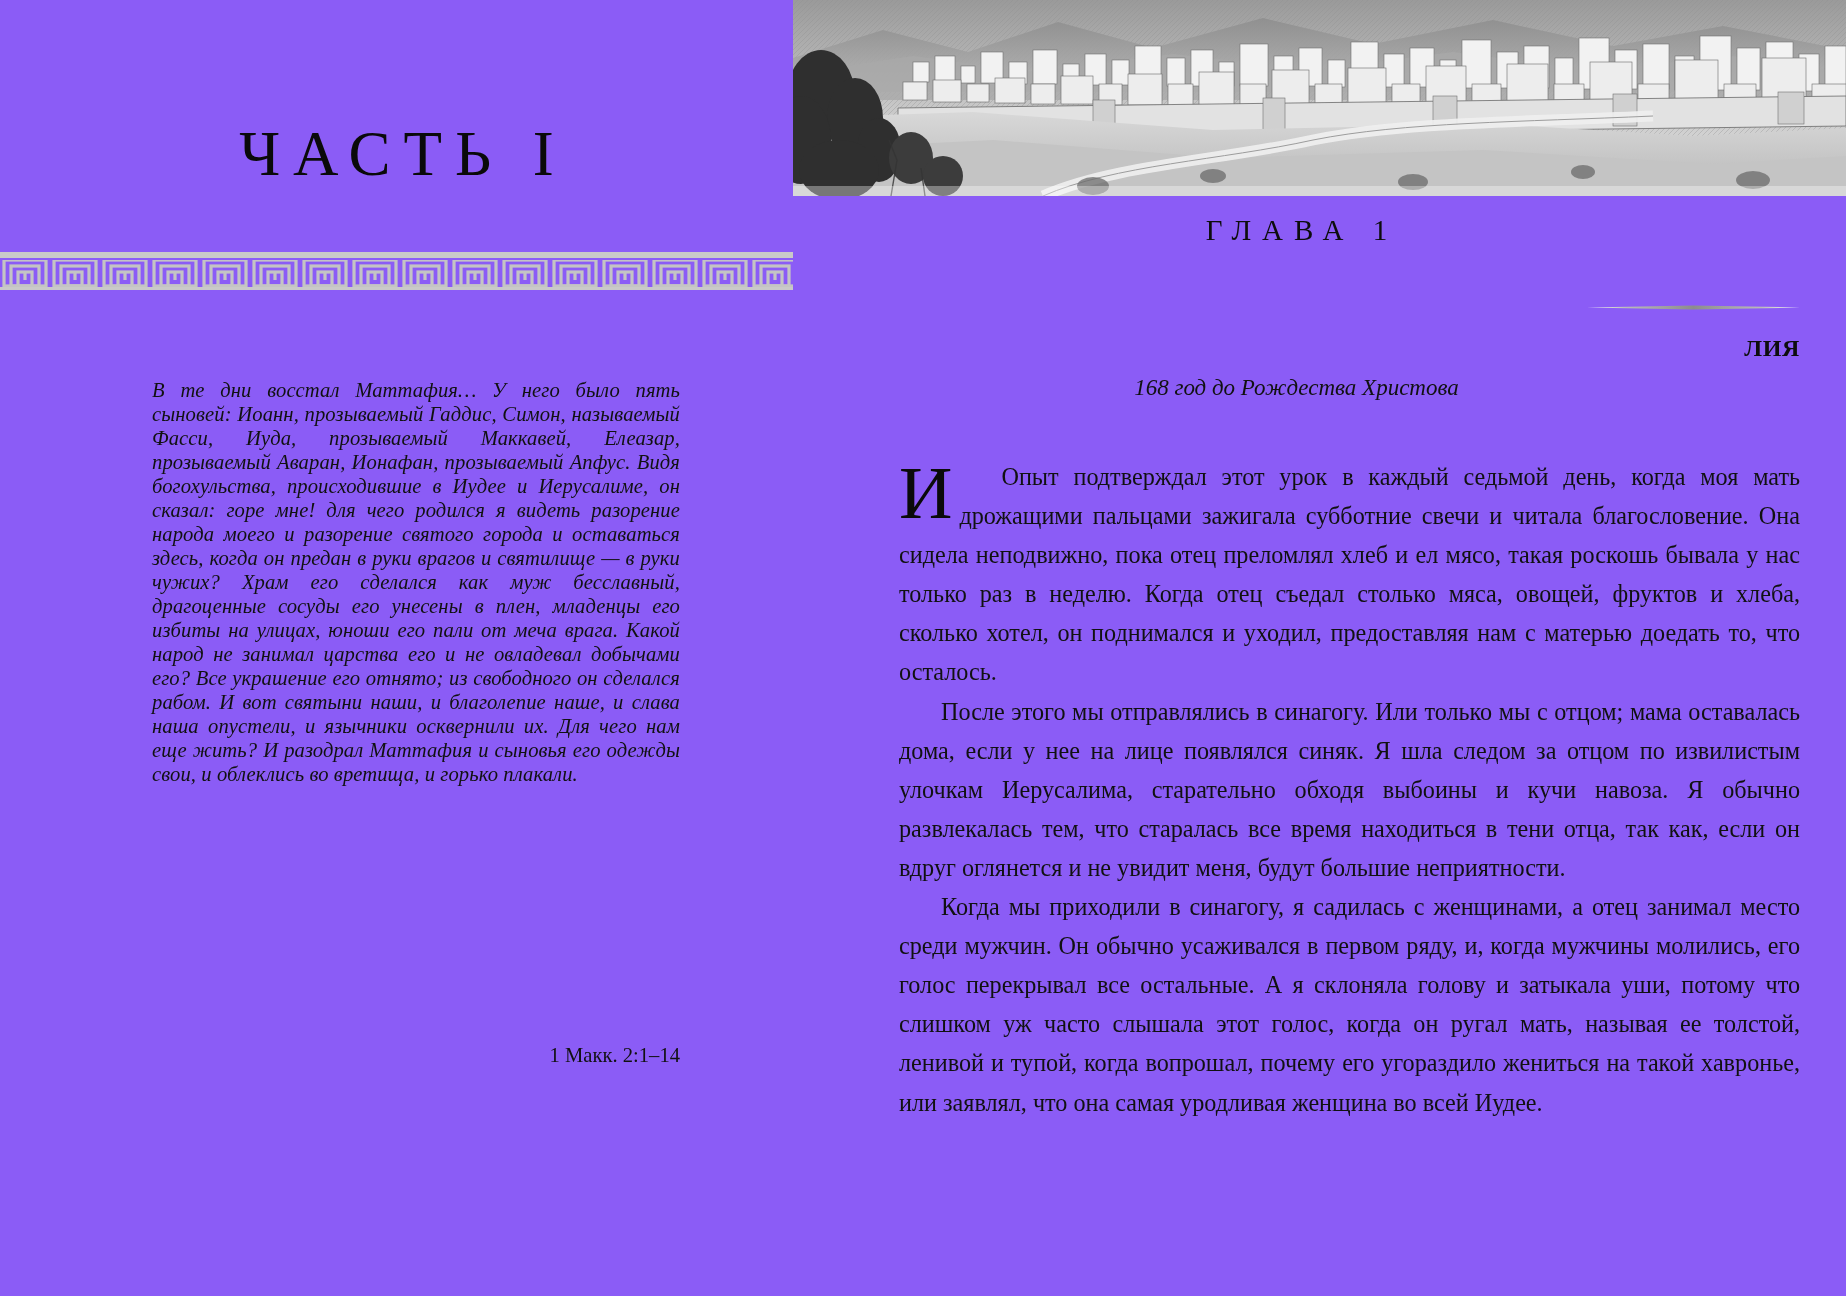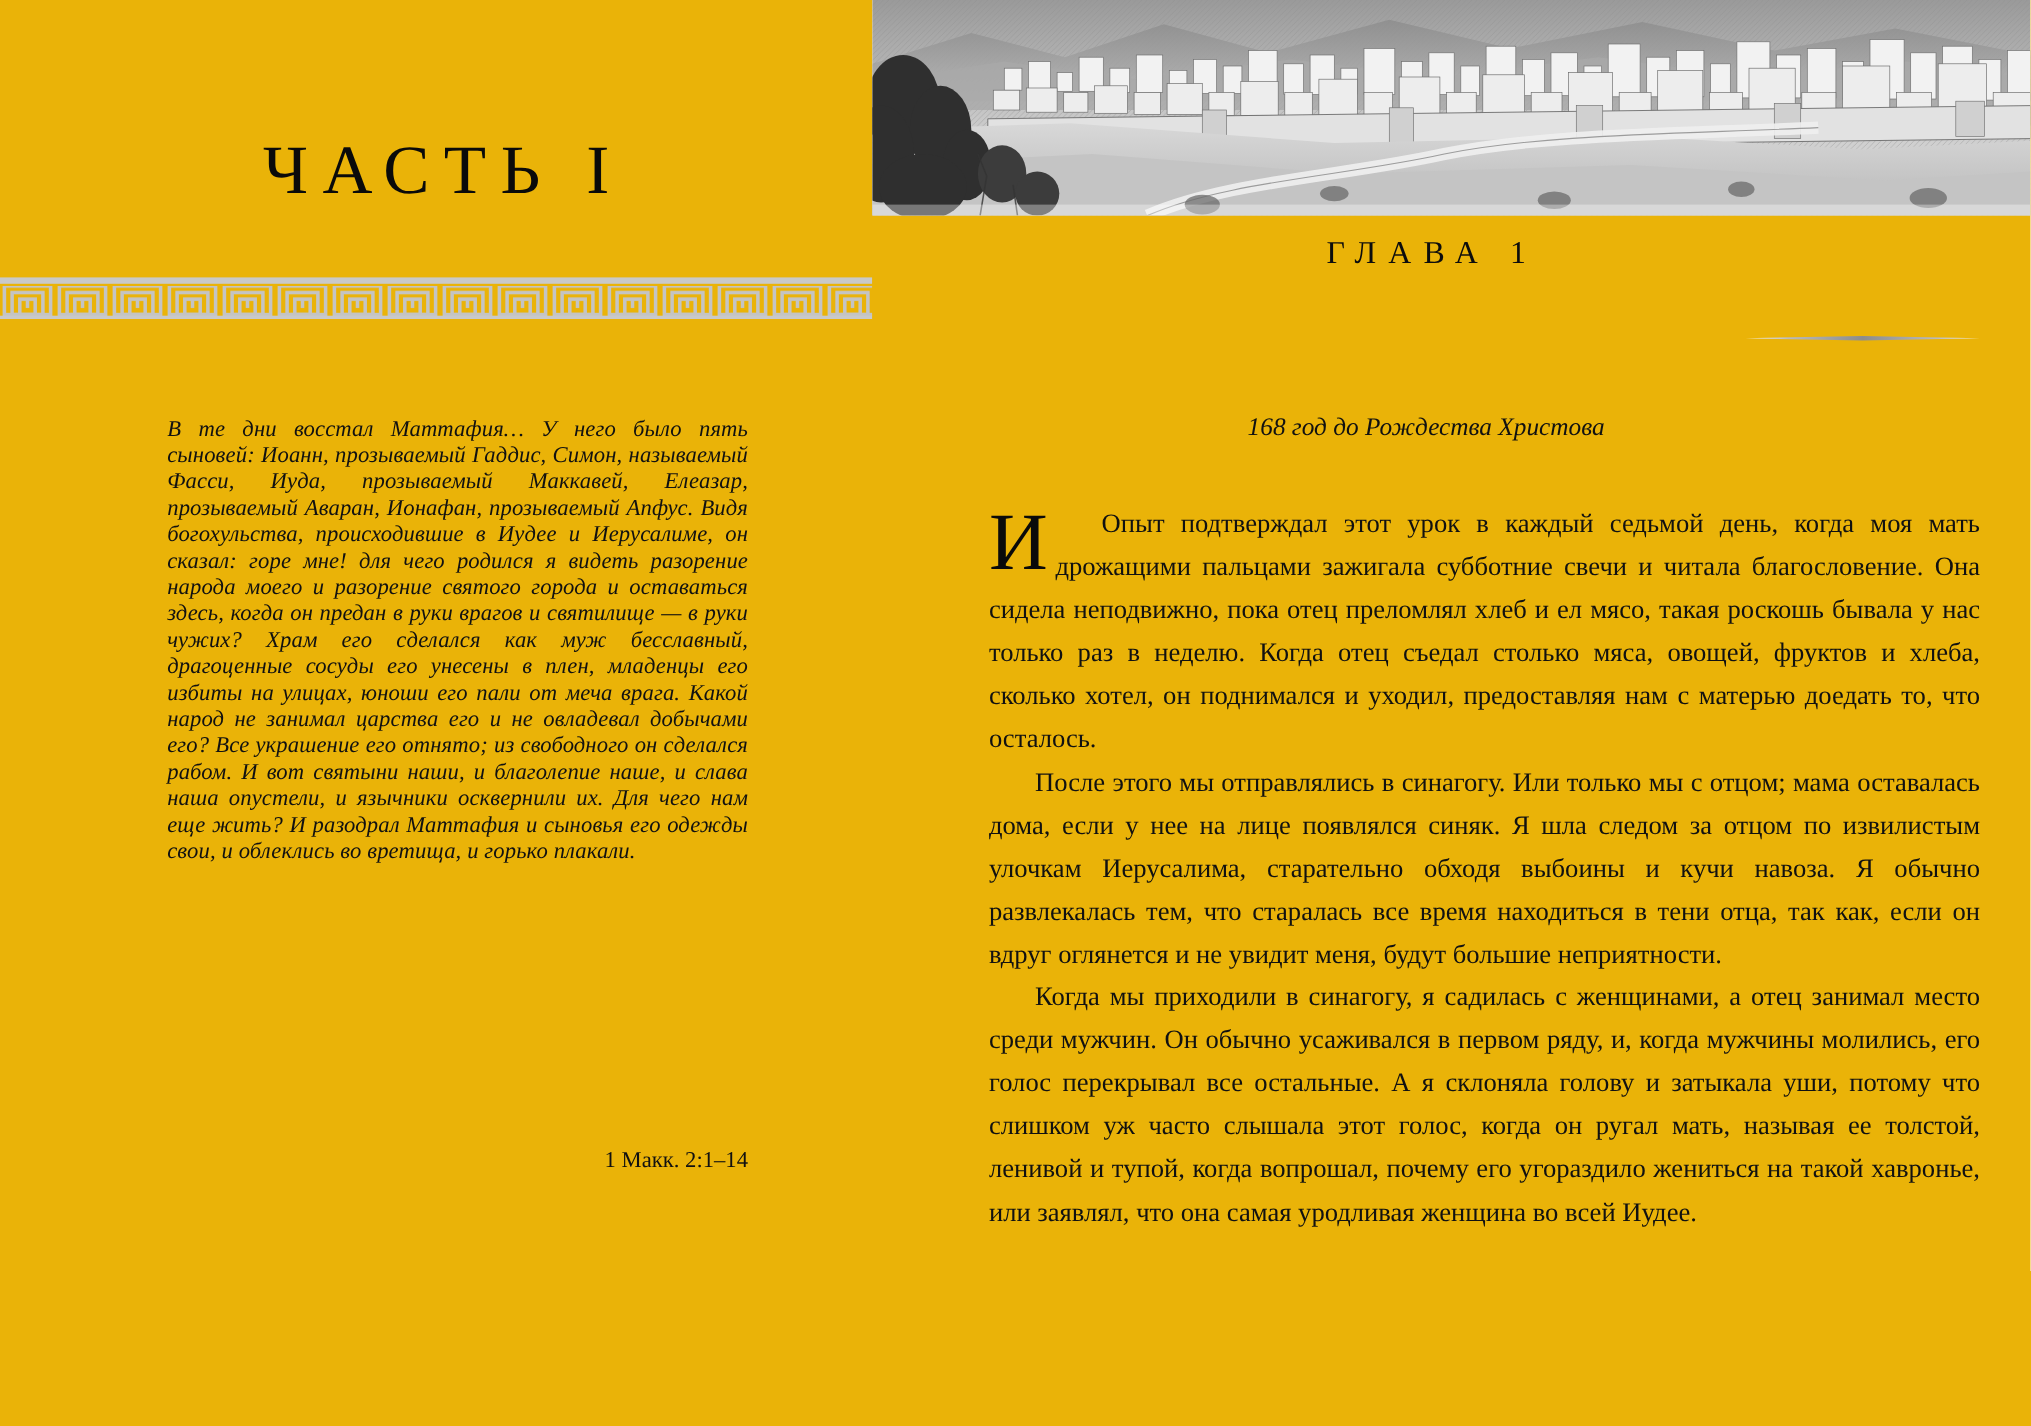--- a/index.html
+++ b/index.html
@@ -4,21 +4,21 @@
 <style>
   html, body {
     margin: 0;
     padding: 0;
     background: #ffffff;
   }
   .page {
     position: relative;
     width: 1846px;
     height: 1296px;
-    background: #eab308;
+    background: #8b5cf6;
     overflow: hidden;
     font-family: "Liberation Serif", "DejaVu Serif", serif;
     color: #111111;
   }
 
   
   .left-page {
     position: absolute;
     left: 0;
     top: 0;
@@ -350,20 +350,21 @@
             <stop offset="18%" stop-color="#bbbbbb"></stop>
             <stop offset="50%" stop-color="#8c8c8c"></stop>
             <stop offset="82%" stop-color="#bbbbbb"></stop>
             <stop offset="100%" stop-color="#ffffff"></stop>
           </linearGradient>
         </defs>
         <path d="M0 2.5 L106 0.4 L213 2.5 L106 4.6 Z" fill="url(#ruleg)"></path>
       </svg>
     </div>
 
+    <div class="section-name">ЛИЯ</div>
 
     <div class="section-date">168 год до Рождества Христова</div>
 
     <div class="body-text">
       <p class="first"><span class="dropcap">И</span></p>
       <p><span>Опыт подтверждал этот урок в каждый седьмой день, когда моя мать дрожащими пальцами зажигала субботние свечи и читала благословение. Она сидела неподвижно, пока отец преломлял хлеб и ел мясо, такая роскошь бывала у нас только раз в неделю. Когда отец съедал столько мяса, овощей, фруктов и хлеба, сколько хотел, он поднимался и уходил, предоставляя нам с матерью доедать то, что осталось.</span></p>
       <p><span>После этого мы отправлялись в синагогу. Или только мы с отцом; мама оставалась дома, если у нее на лице появлялся синяк. Я шла следом за отцом по извилистым улочкам Иерусалима, старательно обходя выбоины и кучи навоза. Я обычно развлекалась тем, что старалась все время находиться в тени отца, так как, если он вдруг оглянется и не увидит меня, будут большие неприятности.</span></p>
       <p><span>Когда мы приходили в синагогу, я садилась с женщинами, а отец занимал место среди мужчин. Он обычно усаживался в первом ряду, и, когда мужчины молились, его голос перекрывал все остальные. А я склоняла голову и затыкала уши, потому что слишком уж часто слышала этот голос, когда он ругал мать, называя ее толстой, ленивой и тупой, когда вопрошал, почему его угораздило жениться на такой хавронье, или заявлял, что она самая уродливая женщина во всей Иудее.</span></p>
     </div>
 

